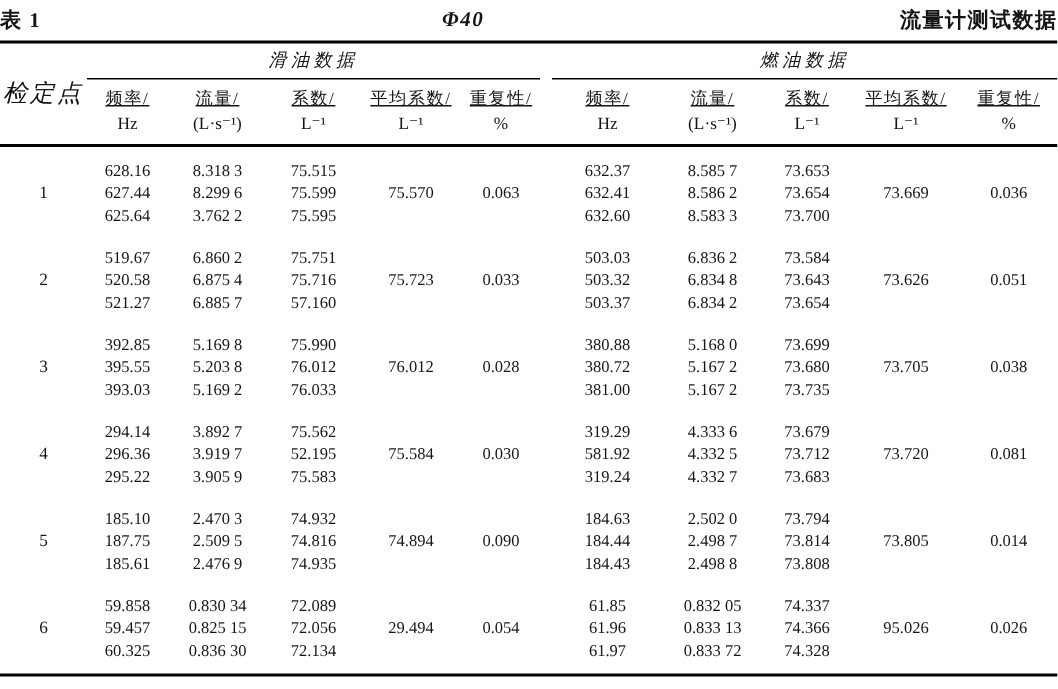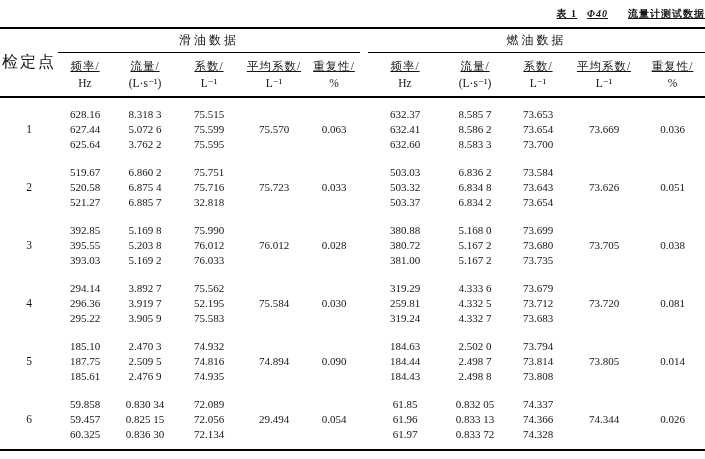--- a/index.html
+++ b/index.html
@@ -3,31 +3,31 @@
 <meta charset="utf-8">
 <style>
   html,body{margin:0;padding:0;background:#ffffff;}
   body{width:705px;height:459px;overflow:hidden;}
   .page{
     width:705px;height:459px;
     font-family:"Liberation Serif","DejaVu Serif",serif;
     color:#151515;background:#ffffff;
   }
   .caption{
-    height:27px;display:flex;align-items:center;justify-content:flex-end;
-    font-size:10px;font-weight:bold;letter-spacing:1px;text-decoration:underline;
+    height:27px;display:flex;align-items:center;justify-content:space-between;
+    font-size:14px;font-weight:bold;letter-spacing:1px;
   }
   .caption .cap-label{margin-right:10px;}
   .caption .cap-symbol{font-style:italic;margin-right:20px;}
   table{
     width:705px;border-collapse:collapse;table-layout:fixed;
     border-top:2px solid #000;border-bottom:2px solid #000;
   }
   th,td{padding:0;margin:0;font-weight:normal;text-align:center;}
-  .grp-row th{height:23px;font-size:12px;letter-spacing:3px;vertical-align:middle;}
+  .grp-row th{height:23px;font-size:12px;letter-spacing:3px;vertical-align:middle;font-style:italic;}
   .grp{border-bottom:1px solid #000;}
   .col-row th{height:43px;font-size:11.5px;vertical-align:middle;border-bottom:2px solid #000;}
   th.corner{border-bottom:2px solid #000;font-size:16px;letter-spacing:2px;vertical-align:middle;}
   .cn{line-height:18px;letter-spacing:1px;text-decoration:underline;}
   .cu{line-height:17px;letter-spacing:0;}
   tbody td{font-size:11px;line-height:15px;height:15px;vertical-align:middle;}
   tbody td.pt{font-size:11.5px;}
   td.gapcell{height:12px;line-height:1px;font-size:1px;}
 </style>
 </head>
@@ -120,21 +120,21 @@
           <td class="num" rowspan="3">0.063</td>
           <td class="sp" rowspan="3"></td>
           <td class="num">632.37</td>
           <td class="num">8.585 7</td>
           <td class="num">73.653</td>
           <td class="num" rowspan="3">73.669</td>
           <td class="num" rowspan="3">0.036</td>
         </tr>
         <tr>
           <td class="num">627.44</td>
-          <td class="num">5.072 6</td>
+          <td class="num">8.299 6</td>
           <td class="num">75.599</td>
           <td class="num">632.41</td>
           <td class="num">8.586 2</td>
           <td class="num">73.654</td>
         </tr>
         <tr>
           <td class="num">625.64</td>
           <td class="num">3.762 2</td>
           <td class="num">75.595</td>
           <td class="num">632.60</td>
@@ -162,21 +162,21 @@
           <td class="num">520.58</td>
           <td class="num">6.875 4</td>
           <td class="num">75.716</td>
           <td class="num">503.32</td>
           <td class="num">6.834 8</td>
           <td class="num">73.643</td>
         </tr>
         <tr>
           <td class="num">521.27</td>
           <td class="num">6.885 7</td>
-          <td class="num">32.818</td>
+          <td class="num">57.160</td>
           <td class="num">503.37</td>
           <td class="num">6.834 2</td>
           <td class="num">73.654</td>
         </tr>
         <tr>
           <td colspan="12" class="gapcell" style="height: 13px;"></td>
         </tr>
         <tr>
           <td class="pt" rowspan="3">3</td>
           <td class="num">392.85</td>
@@ -221,21 +221,21 @@
           <td class="num">319.29</td>
           <td class="num">4.333 6</td>
           <td class="num">73.679</td>
           <td class="num" rowspan="3">73.720</td>
           <td class="num" rowspan="3">0.081</td>
         </tr>
         <tr>
           <td class="num">296.36</td>
           <td class="num">3.919 7</td>
           <td class="num">52.195</td>
-          <td class="num">259.81</td>
+          <td class="num">581.92</td>
           <td class="num">4.332 5</td>
           <td class="num">73.712</td>
         </tr>
         <tr>
           <td class="num">295.22</td>
           <td class="num">3.905 9</td>
           <td class="num">75.583</td>
           <td class="num">319.24</td>
           <td class="num">4.332 7</td>
           <td class="num">73.683</td>
@@ -280,21 +280,21 @@
           <td class="pt" rowspan="3">6</td>
           <td class="num">59.858</td>
           <td class="num">0.830 34</td>
           <td class="num">72.089</td>
           <td class="num" rowspan="3">29.494</td>
           <td class="num" rowspan="3">0.054</td>
           <td class="sp" rowspan="3"></td>
           <td class="num">61.85</td>
           <td class="num">0.832 05</td>
           <td class="num">74.337</td>
-          <td class="num" rowspan="3">74.344</td>
+          <td class="num" rowspan="3">95.026</td>
           <td class="num" rowspan="3">0.026</td>
         </tr>
         <tr>
           <td class="num">59.457</td>
           <td class="num">0.825 15</td>
           <td class="num">72.056</td>
           <td class="num">61.96</td>
           <td class="num">0.833 13</td>
           <td class="num">74.366</td>
         </tr>

